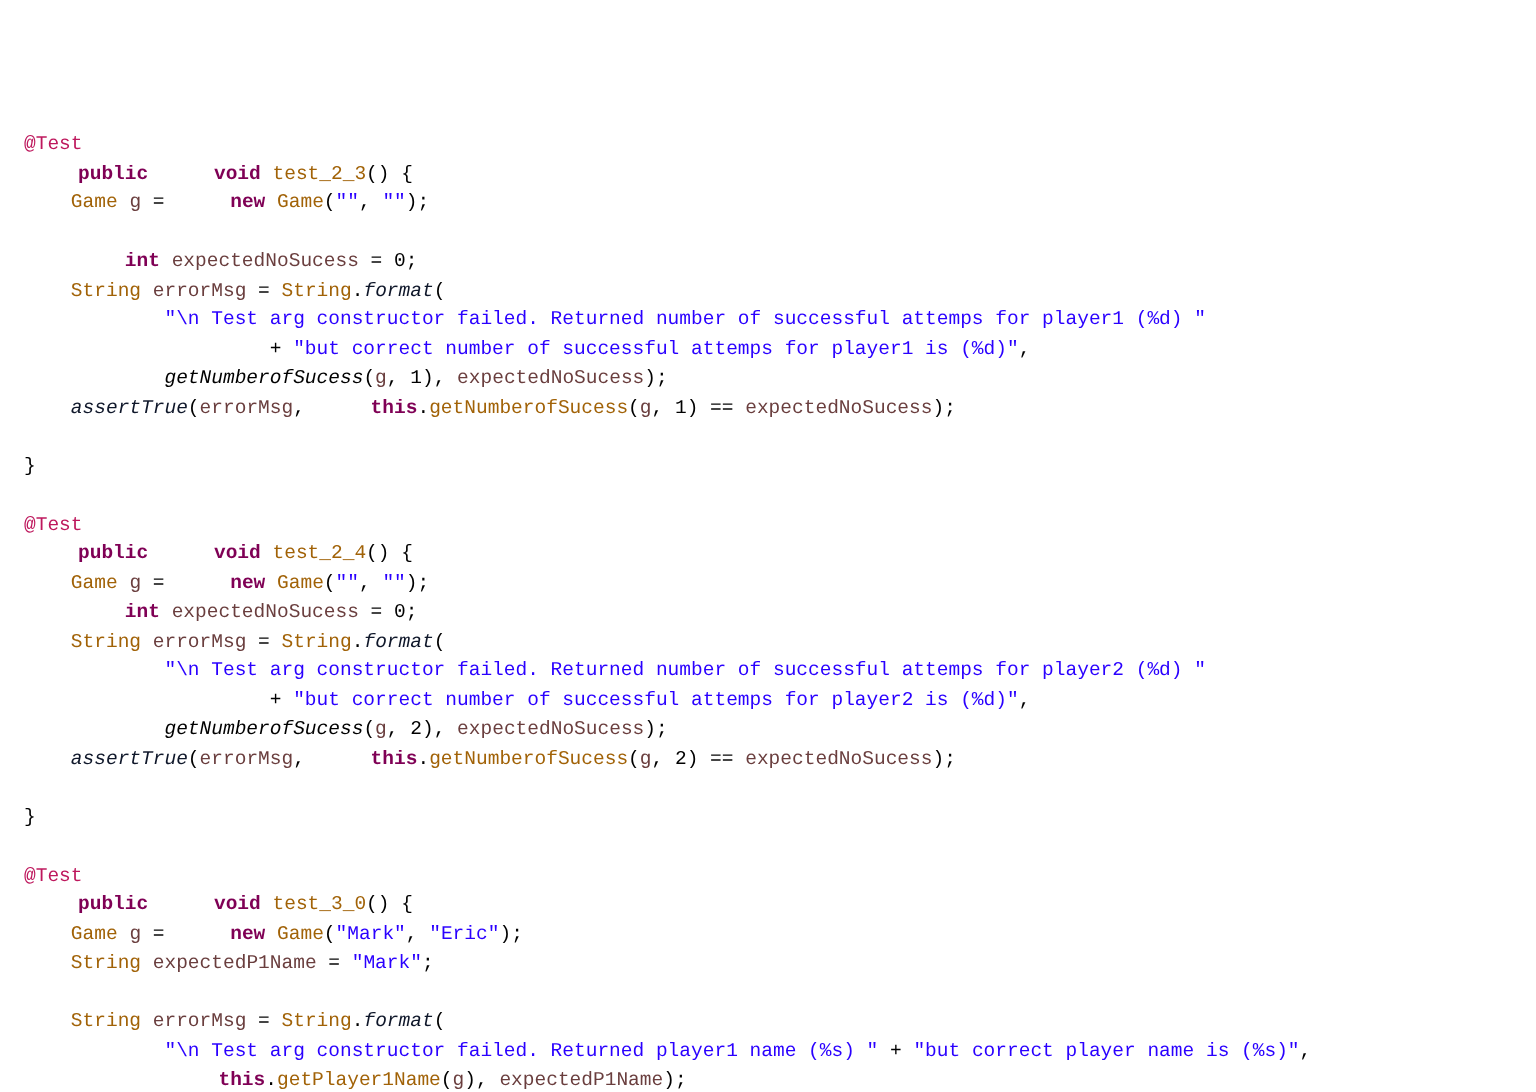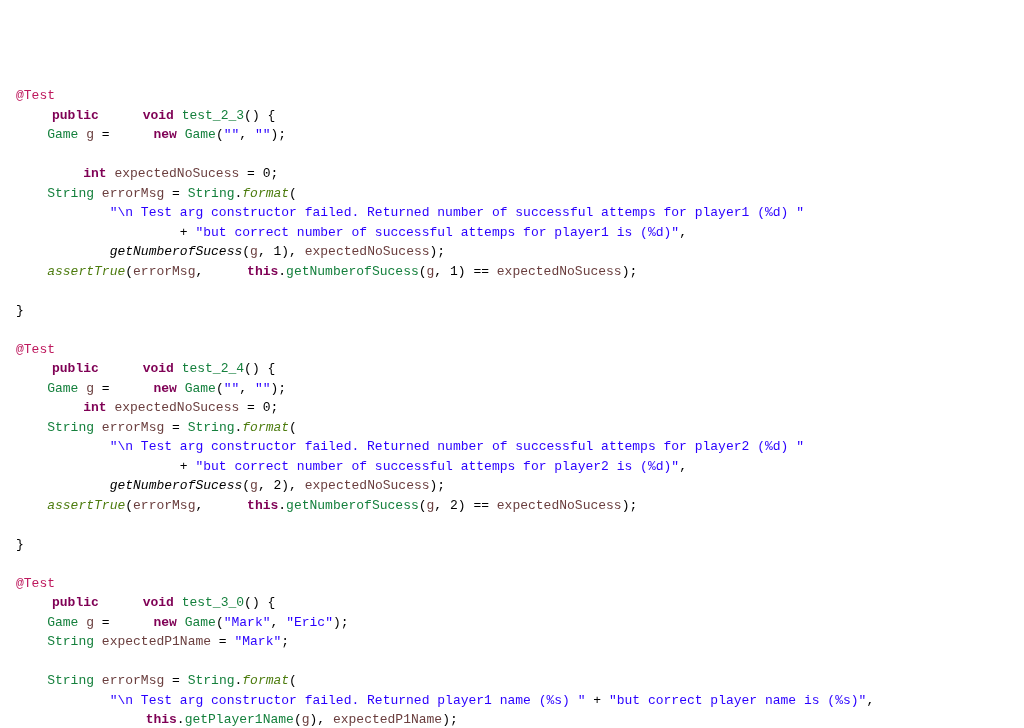--- a/index.html
+++ b/index.html
@@ -7,24 +7,24 @@
       font-family: Menlo, Monaco, "Courier New", monospace;
       font-size: 13px;
       line-height: 1.5;
       background: #ffffff;
       padding: 8px 16px;
       white-space: pre;
       color: #000;
     }
     .annot { color: #be185d; }
     .kw { color: #7f0055; font-weight: bold; padding-left: 36px; }
-    .ident { color: #15803d; margin-top: 32px; }
+    .ident { color: #a16207; margin-top: 32px; }
     .var { color: #6a3e3e; }
     .str { color: #2a00ff; }
-    .meth { font-style: italic; color: #4d7c0f; font-family: Liberation Mono, monospace; }
+    .meth { font-style: italic; color: #0f172a; font-family: Liberation Mono, monospace; }
     .call { font-style: italic; color: #000; }
   </style>
 </head>
 <body>
 
 
 
 <div><span class="annot">@Test</span>
 <span class="kw">public</span> <span class="kw">void</span> <span class="ident">test_2_3</span><span>(</span><span>)</span> <span>{</span>
     <span class="ident">Game</span> <span class="var">g</span><span> = </span><span class="kw">new</span> <span class="ident">Game</span><span>(</span><span class="str">""</span><span>, </span><span class="str">""</span><span>)</span><span>;</span>

